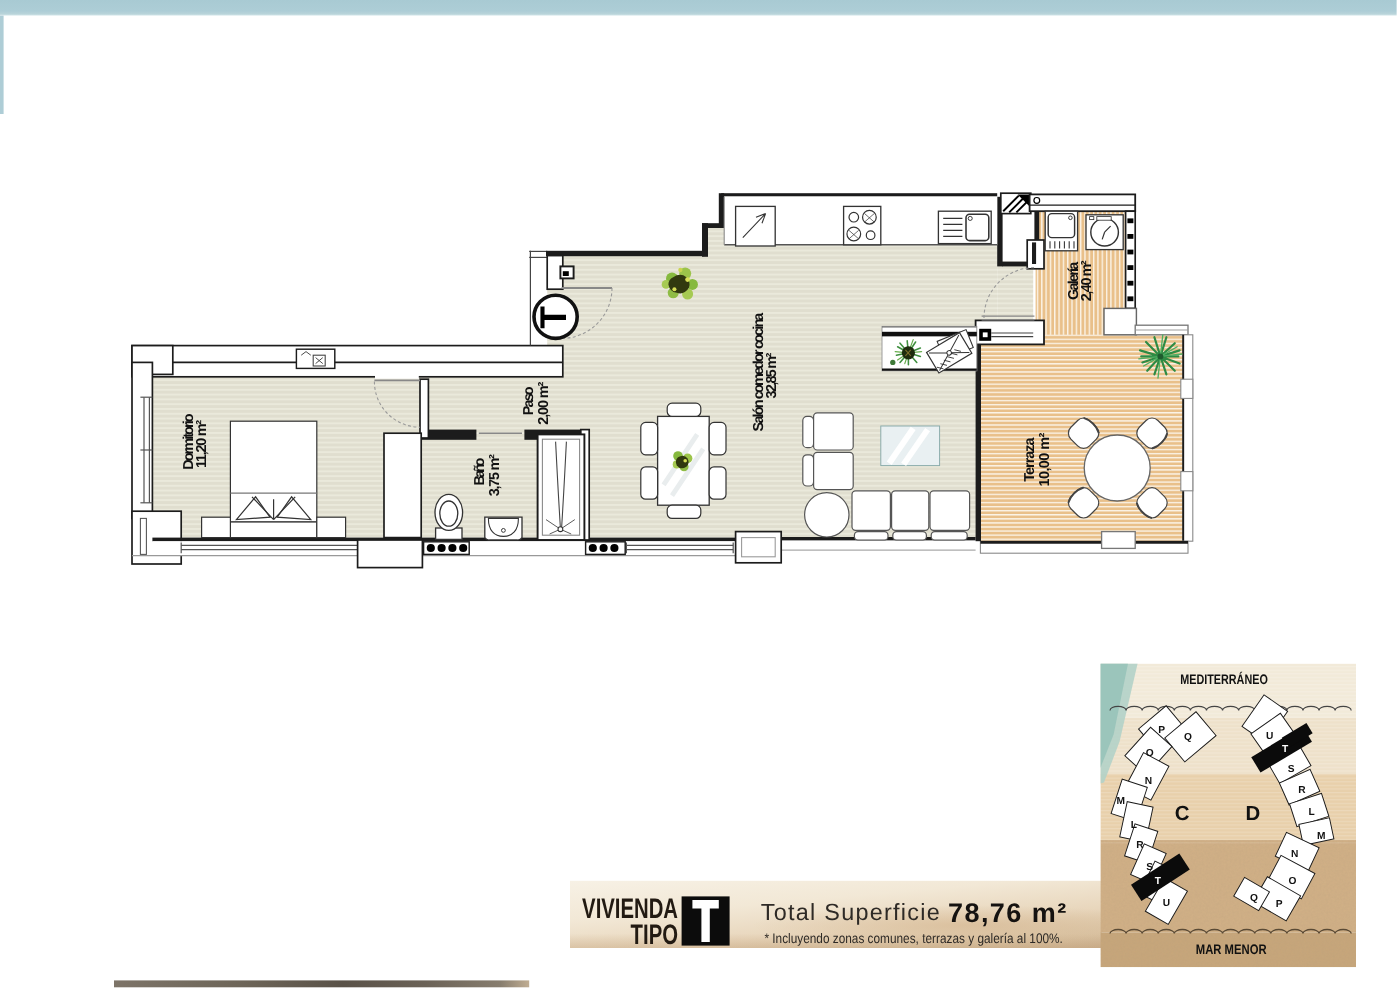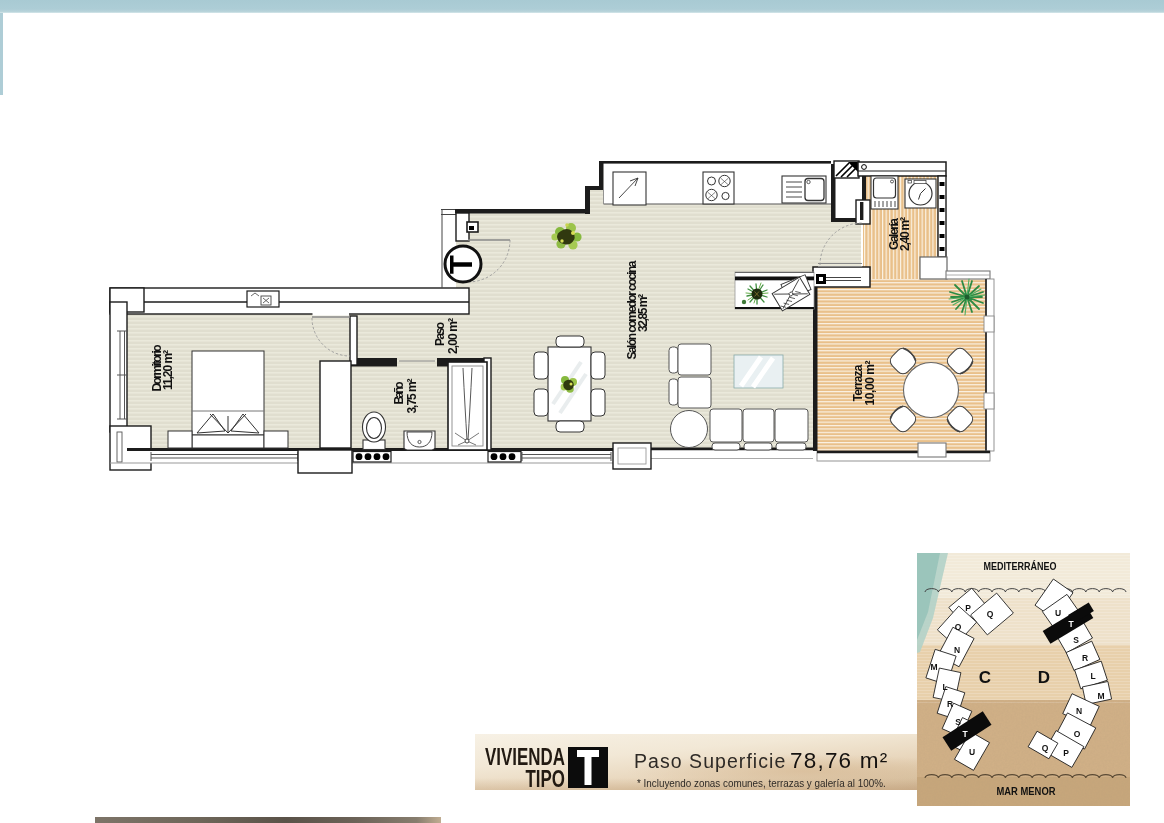--- a/index.html
+++ b/index.html
@@ -474,23 +474,23 @@
   <div class="abs" style="left:150px;top:20px;width:300px;height:34px;background:radial-gradient(ellipse at 60% 50%,rgba(214,185,148,0.7) 0%,rgba(214,185,148,0) 70%);"></div>
 
   <div class="abs" style="right:353px;top:11.5px;text-align:right;font-weight:bold;font-size:23.5px;line-height:22.5px;color:#221a12;transform:scaleX(0.72);transform-origin:100% 0;white-space:nowrap;">VIVIENDA<br>TIPO</div>
 
   <div class="abs" style="left:93px;top:13px;width:40px;height:41px;background:#0c0c0c;">
     <svg width="40" height="41">
         <path d="M9,3 h22 v7 h-7.5 v28 h-7 v-28 H9 z" fill="#ffffff"></path>
       </svg>
   </div>
 
-  <div class="abs" style="left:159px;top:16px;font-size:19.5px;letter-spacing:1.05px;color:#2e2a26;white-space:nowrap;">Paso Superficie</div>
-
-  <div class="abs" style="left:315px;top:14px;font-size:22.5px;letter-spacing:1.2px;font-weight:normal;color:#151210;white-space:nowrap;">78,76 m²</div>
+  <div class="abs" style="left:159px;top:16px;font-size:19.5px;letter-spacing:1.05px;color:#2e2a26;white-space:nowrap;">Total Superficie</div>
+
+  <div class="abs" style="left:315px;top:14px;font-size:22.5px;letter-spacing:1.2px;font-weight:bold;color:#151210;white-space:nowrap;">78,76 m²</div>
 
   <div class="abs" style="left:162px;top:43px;font-size:11.5px;color:#2e2a26;transform:scaleX(0.857);transform-origin:0 0;white-space:nowrap;">* Incluyendo zonas comunes, terrazas y galería al 100%.</div>
 </div>
 
 <div id="sitemap" class="abs" style="left:917px;top:553px;width:213px;height:212px;">
 <svg width="213" height="253" viewBox="917 553 213 253">
   <defs>
     <pattern id="mapstripe" width="6" height="3" patternUnits="userSpaceOnUse">
       <rect width="6" height="3" fill="none"></rect>
       <rect y="0" width="6" height="1" fill="rgba(255,255,255,0.18)"></rect>

